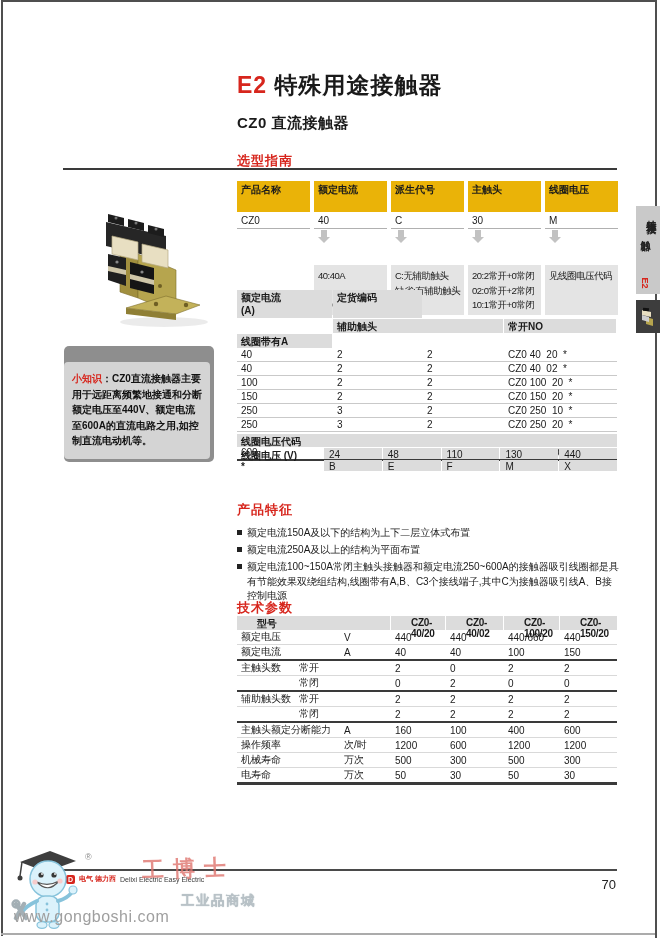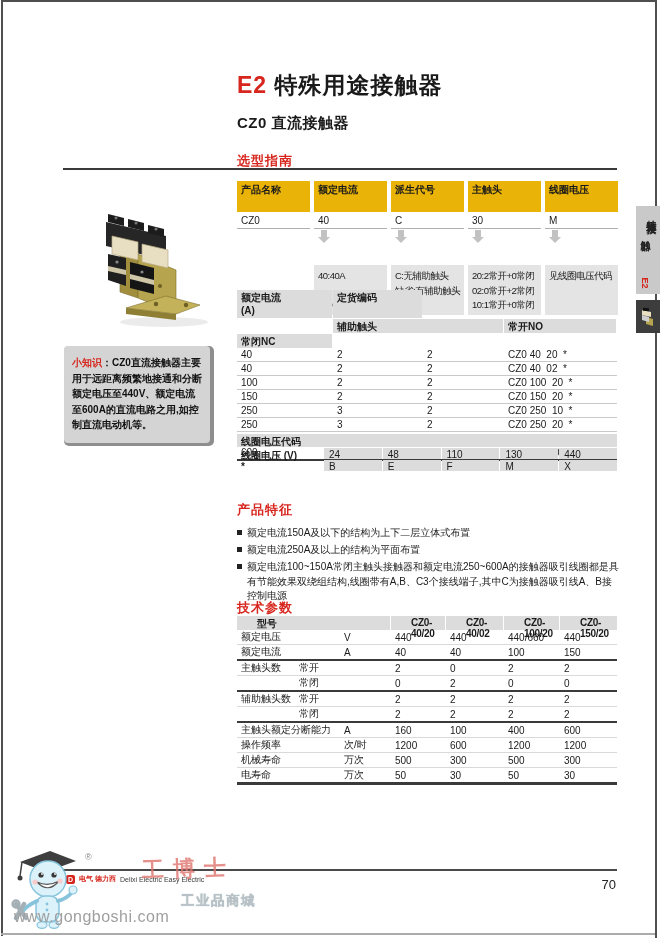--- a/index.html
+++ b/index.html
@@ -12,21 +12,21 @@
   .fr-left{left:1px;top:0;width:2px;height:936px;background:#4f4f4f;}
   .fr-right{left:655px;top:0;width:2px;height:938px;background:#4f4f4f;z-index:2;}
   .fr-bottom{left:1px;top:933px;width:656px;height:2px;background:#ababab;}
   
   .title{left:237px;top:70px;font-size:23px;font-weight:bold;letter-spacing:1px;white-space:nowrap;}
   .subtitle{left:237px;top:114px;font-size:15px;font-weight:bold;letter-spacing:.5px;white-space:nowrap;}
   .hr1{left:63px;top:168px;width:554px;height:2px;background:#3a3a3a;}
   .hr2{left:63px;top:869px;width:554px;height:2px;background:#4a4a4a;z-index:1;}
   .sec-h{font-size:13px;font-weight:bold;color:#d7261d;letter-spacing:1px;white-space:nowrap;}
   
-  .kbox-outer{left:64px;top:346px;width:150px;background:#8e8e8e;border-radius:5px;padding:0 4px 3px 0;box-sizing:border-box;}
+  .kbox-outer{left:64px;top:346px;width:150px;background:#8e8e8e;border-radius:5px;padding:16px 4px 3px 0;box-sizing:border-box;}
   .kbox{background:#d4d4d4;border-radius:4px;padding:9px 6px 10px 8px;font-size:10px;font-weight:bold;line-height:1.55;color:#111;}
   
   .sg{left:237px;top:181px;width:381px;display:grid;grid-template-columns:repeat(5,1fr);column-gap:4px;}
   .sg-col{display:flex;flex-direction:column;}
   .sg-h{height:15px;background:#eab308;font-size:10px;font-weight:bold;padding:2px 0 14px 4px;}
   .sg-v{height:13px;padding:3px 0 0 4px;font-size:10px;border-bottom:1px solid #b0b0b0;}
   .sg-ar{height:14px;position:relative;}
   .sg-ar .shaft{position:absolute;left:7px;top:1px;width:6px;height:7px;background:#c2c2c2;}
   .sg-ar .head{position:absolute;left:4px;top:8px;width:0;height:0;border-left:6px solid transparent;border-right:6px solid transparent;border-top:6px solid #c2c2c2;}
   .sg-d{height:46px;padding:4px 2px 0 4px;background:#e4e4e4;font-size:9.5px;letter-spacing:-.5px;line-height:1.55;white-space:pre-line;overflow:hidden;margin-top:22px;}
@@ -183,21 +183,21 @@
 
   <div class="abs order">
     <div class="o-head">
       <div class="hc rows2">
         <span style="display:block">额定电流</span>
         <span style="display:block">(A)</span>
       </div>
       <div class="hc span2">辅助触头</div>
       <div class="hc rows2">定货编码</div>
       <div class="hc">常开NO</div>
-      <div class="hc">常闭NC</div>
+      <div class="hc">线圈带有A</div>
     </div>
     <div>
       <div class="o-row">
           <span>40</span>
           <span>2</span>
           <span>2</span>
           <span class="code">CZ0 40  20  *</span>
         </div>
       <div class="o-row">
           <span>40</span>

